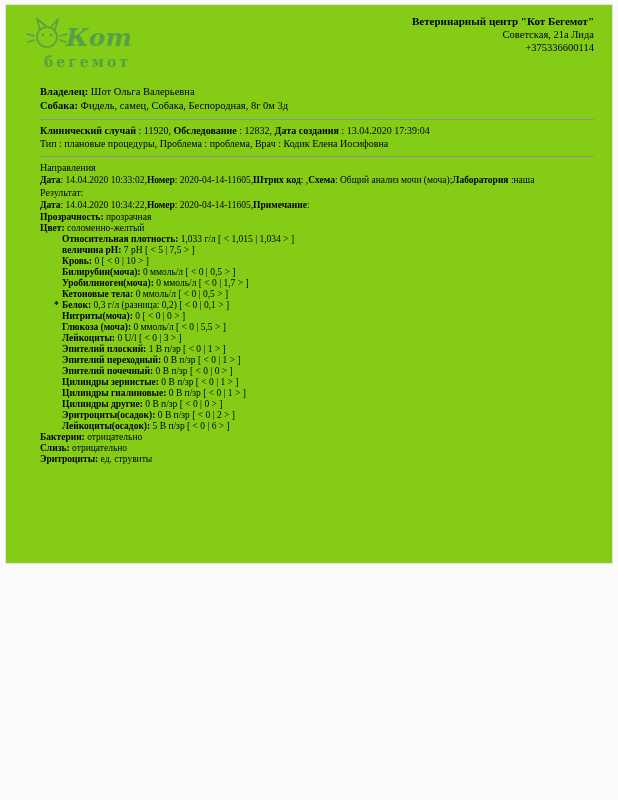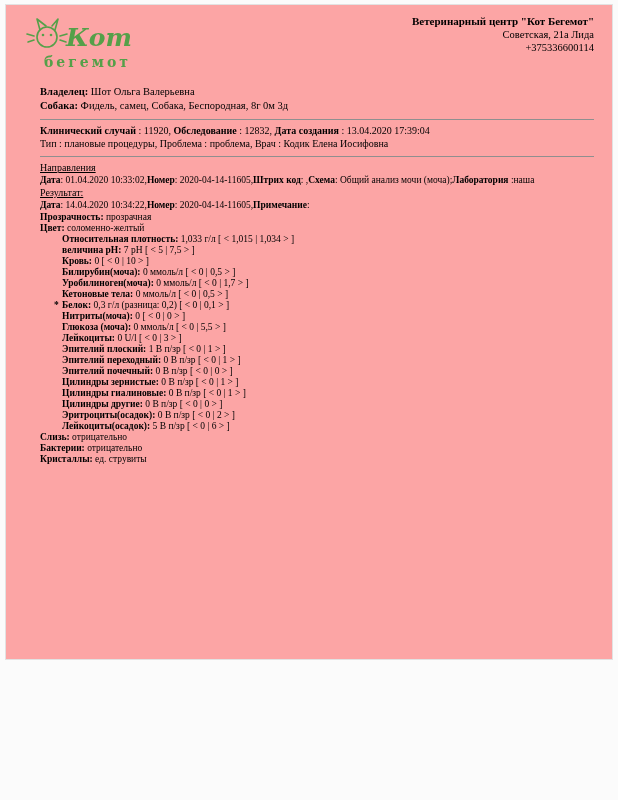--- a/index.html
+++ b/index.html
@@ -1,31 +1,31 @@
 <!DOCTYPE html>
 <html><head>
 <meta charset="utf-8">
 <style>
   * { margin:0; padding:0; box-sizing:border-box; }
   html,body { width:618px; height:800px; background:#fbfbfb; }
   body { font-family:"Liberation Serif", serif; color:#000; }
   .page {
-    width:608px; height:656px; margin:4px auto 13px;
-    background:#fca5a5; border:1px solid #e2e2e2;
+    width:608px; height:560px; margin:4px auto 13px;
+    background:#84cc16; border:1px solid #e2e2e2;
     padding:10px 18px 0 20px;
   }
   .header { display:flex; justify-content:space-between; align-items:flex-start; }
   .logo { width:120px; }
   .contact { text-align:right; font-size:10.5px; line-height:13px; }
   .cname { font-weight:bold; font-size:11px; }
   .content { padding-left:14px; margin-top:8px; }
   .line { font-size:10.5px; line-height:14px; }
   .small-line { font-size:10px; line-height:13px; }
   .b { font-weight:bold; }
-  .u { text-decoration:underline; }
+  .u { }
   .hr { border-top:1px solid #8f8f8f; margin:6px 0 4px; }
   .lab-head { font-size:10px; line-height:13px; margin-top:2px; }
   .lab-title-text { font-weight:bold; text-decoration:underline; }
   .flask { vertical-align:-1px; margin-right:3px; }
   .meta-line { font-size:9.5px; line-height:12px; }
   .results { font-size:9.5px; line-height:11px; margin-top:1px; }
   .result-row { position:relative; }
   .result-row.indent { padding-left:22px; }
   .pfx { position:absolute; margin-left:-8px; font-weight:bold; }
   .logo text { font-family:"DejaVu Serif", serif; }
@@ -67,21 +67,21 @@
     <div class="hr"></div>
 
     <div class="small-line"><span><span class="b">Клинический случай</span><span> : 11920, </span></span><span><span class="b">Обследование</span><span> : 12832, </span></span><span><span class="b">Дата создания</span><span> : 13.04.2020 17:39:04</span></span></div>
     <div class="small-line">Тип : плановые процедуры, Проблема : проблема, Врач : Кодик Елена Иосифовна</div>
 
     <div class="hr"></div>
 
 
     <div class="small-line u">Направления</div>
 
-    <div class="meta-line"><span><span class="b">Дата</span><span>: 01.04.2020 10:33:02,</span></span><span><span class="b">Номер</span><span>: 2020-04-14-11605,</span></span><span><span class="b">Штрих код</span><span>: ,</span></span><span><span class="b">Схема</span><span>: Общий анализ мочи (моча);</span></span><span><span class="b">Лаборатория</span><span> :наша</span></span></div>
+    <div class="meta-line"><span><span class="b">Дата</span><span>: 14.04.2020 10:33:02,</span></span><span><span class="b">Номер</span><span>: 2020-04-14-11605,</span></span><span><span class="b">Штрих код</span><span>: ,</span></span><span><span class="b">Схема</span><span>: Общий анализ мочи (моча);</span></span><span><span class="b">Лаборатория</span><span> :наша</span></span></div>
 
     <div class="small-line u">Результат:</div>
 
     <div class="meta-line"><span><span class="b">Дата</span><span>: 14.04.2020 10:34:22,</span></span><span><span class="b">Номер</span><span>: 2020-04-14-11605,</span></span><span><span class="b">Примечание</span><span>:</span></span></div>
 
     <div class="results">
         <div class="result-row"><span class="pfx"></span><span class="b">Прозрачность:</span><span> прозрачная</span></div>
         <div class="result-row"><span class="pfx"></span><span class="b">Цвет:</span><span> соломенно-желтый</span></div>
         <div class="result-row indent"><span class="pfx"></span><span class="b">Относительная плотность:</span><span> 1,033 г/л [ &lt; 1,015 | 1,034 &gt; ]</span></div>
         <div class="result-row indent"><span class="pfx"></span><span class="b">величина pH:</span><span> 7 pH [ &lt; 5 | 7,5 &gt; ]</span></div>
@@ -94,19 +94,19 @@
         <div class="result-row indent"><span class="pfx"></span><span class="b">Глюкоза (моча):</span><span> 0 ммоль/л [ &lt; 0 | 5,5 &gt; ]</span></div>
         <div class="result-row indent"><span class="pfx"></span><span class="b">Лейкоциты:</span><span> 0 U/l [ &lt; 0 | 3 &gt; ]</span></div>
         <div class="result-row indent"><span class="pfx"></span><span class="b">Эпителий плоский:</span><span> 1 В п/зр [ &lt; 0 | 1 &gt; ]</span></div>
         <div class="result-row indent"><span class="pfx"></span><span class="b">Эпителий переходный:</span><span> 0 В п/зр [ &lt; 0 | 1 &gt; ]</span></div>
         <div class="result-row indent"><span class="pfx"></span><span class="b">Эпителий почечный:</span><span> 0 В п/зр [ &lt; 0 | 0 &gt; ]</span></div>
         <div class="result-row indent"><span class="pfx"></span><span class="b">Цилиндры зернистые:</span><span> 0 В п/зр [ &lt; 0 | 1 &gt; ]</span></div>
         <div class="result-row indent"><span class="pfx"></span><span class="b">Цилиндры гиалиновые:</span><span> 0 В п/зр [ &lt; 0 | 1 &gt; ]</span></div>
         <div class="result-row indent"><span class="pfx"></span><span class="b">Цилиндры другие:</span><span> 0 В п/зр [ &lt; 0 | 0 &gt; ]</span></div>
         <div class="result-row indent"><span class="pfx"></span><span class="b">Эритроциты(осадок):</span><span> 0 В п/зр [ &lt; 0 | 2 &gt; ]</span></div>
         <div class="result-row indent"><span class="pfx"></span><span class="b">Лейкоциты(осадок):</span><span> 5 В п/зр [ &lt; 0 | 6 &gt; ]</span></div>
+        <div class="result-row"><span class="pfx"></span><span class="b">Бактерии:</span><span> отрицательно</span></div>
         <div class="result-row"><span class="pfx"></span><span class="b">Слизь:</span><span> отрицательно</span></div>
-        <div class="result-row"><span class="pfx"></span><span class="b">Бактерии:</span><span> отрицательно</span></div>
-        <div class="result-row"><span class="pfx"></span><span class="b">Кристаллы:</span><span> ед. струвиты</span></div>
+        <div class="result-row"><span class="pfx"></span><span class="b">Эритроциты:</span><span> ед. струвиты</span></div>
       </div>
 
   </div>
 </div>
 
 </body></html>

